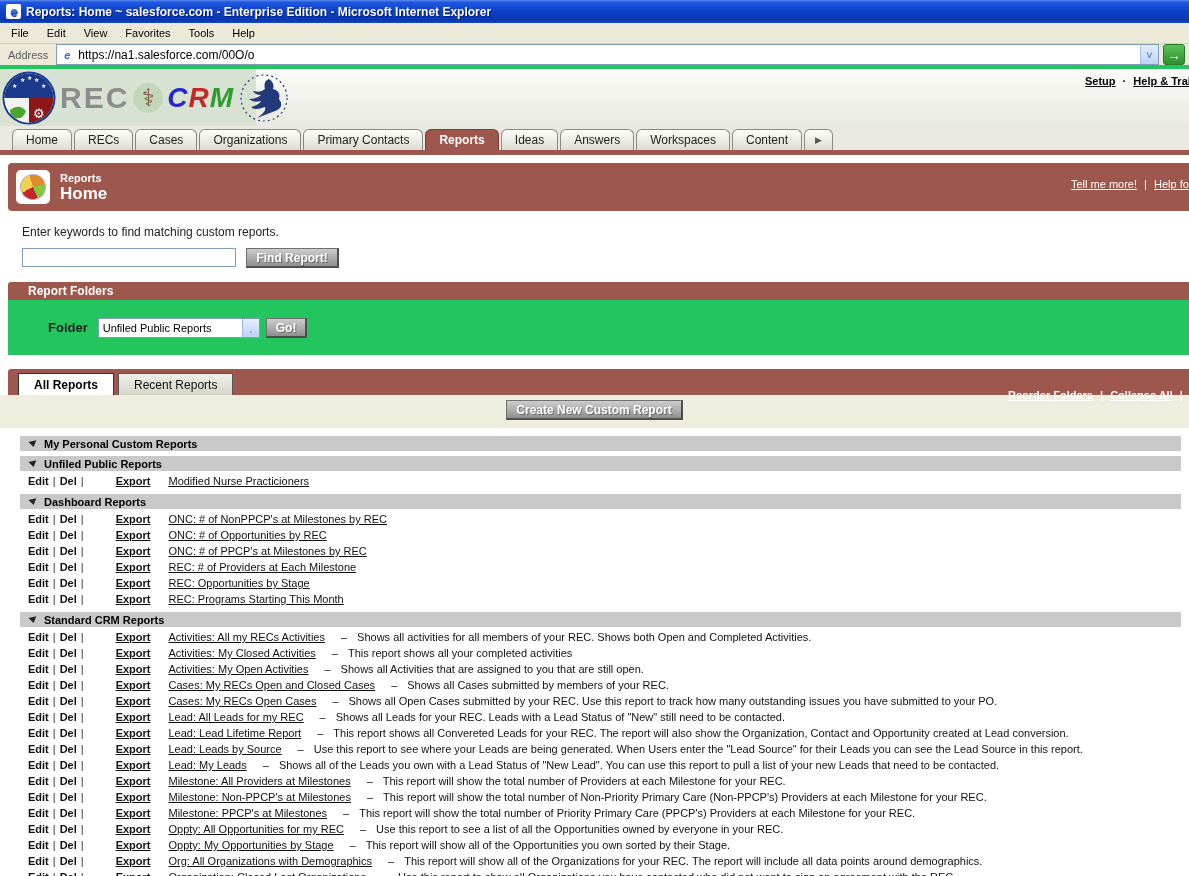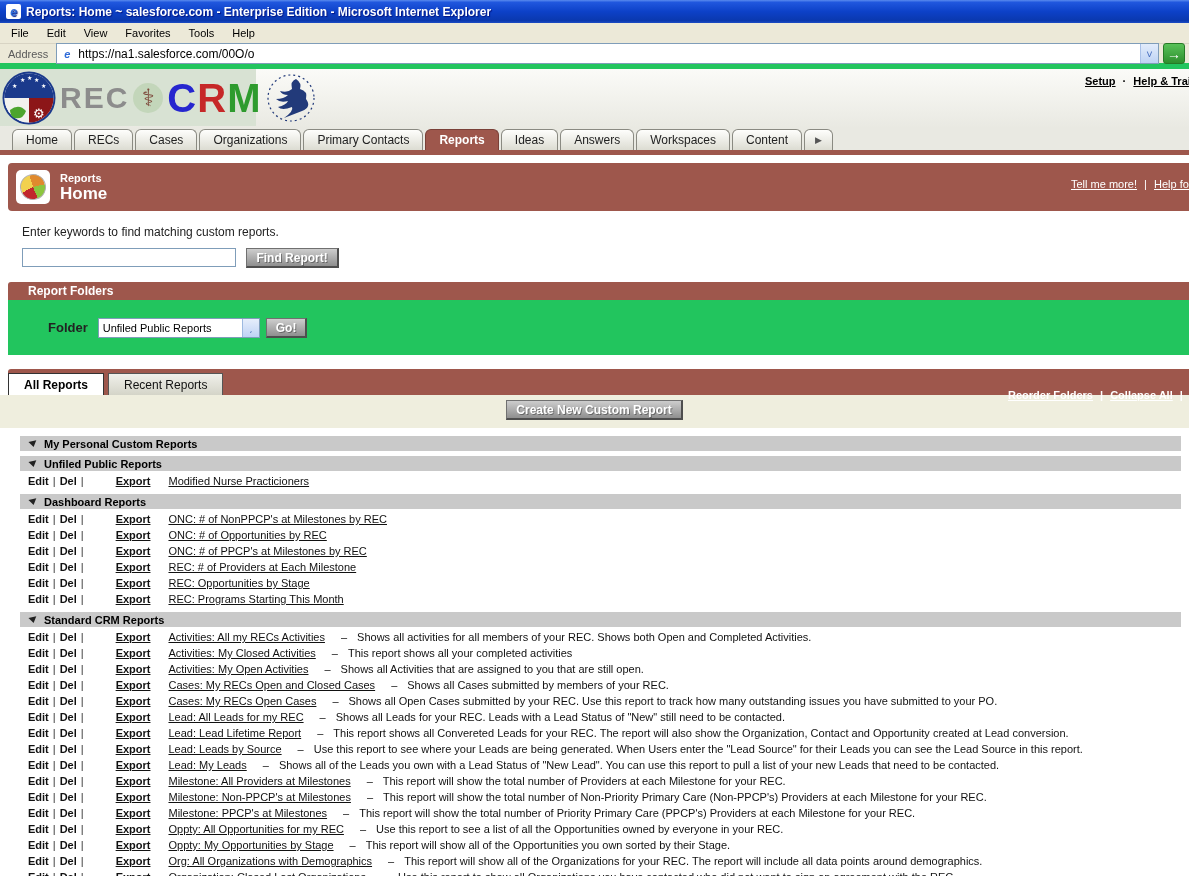--- a/index.html
+++ b/index.html
@@ -9,41 +9,41 @@
 
 .titlebar { height:23px; display:flex; align-items:center; gap:5px; padding:0 6px;
   background:linear-gradient(180deg,#5A8BEE 0%,#2057DE 10%,#0D41C8 50%,#0A38AE 90%,#1C4CC4 100%);
   color:#fff; font-weight:bold; font-size:12px; text-shadow:1px 1px 1px #00137F; }
 .ie-ico { display:inline-flex; width:15px; height:15px; background:#fff; border-radius:2px;
   color:#2E6BD8; font-weight:bold; font-style:italic; font-size:12px;
   align-items:center; justify-content:center; flex:none; }
 .menubar { height:21px; background:#ECE9D8; border-bottom:1px solid #D8D4C4;
   display:flex; align-items:center; font-size:11px; color:#000; padding-left:2px; }
 .menuitem { padding:0 9px; line-height:20px; }
-.addrbar { height:25px; background:#ECE9D8; border-bottom:6px solid #22c55e;
+.addrbar { height:25px; background:#ECE9D8; border-bottom:4px solid #22c55e;
   display:flex; align-items:center; padding:0 4px; gap:4px; }
 .addr-label { font-size:11px; color:#5A5A5A; padding:0 4px; }
 .addr-input { flex:1; height:21px; background:#fff; border:1px solid #7F9DB9;
   display:flex; align-items:center; gap:4px; padding-left:3px; }
 .addr-url { font-size:12px; color:#000; }
 .addr-drop { margin-left:auto; width:18px; height:19px; display:flex; align-items:center; justify-content:center;
   background:linear-gradient(#E2ECFB,#BED3F4); border-left:1px solid #A8C0E8; color:#4A70C0; font-size:11px; }
 .go-btn { width:22px; height:21px; display:flex; align-items:center; justify-content:center;
   background:linear-gradient(#58C158,#2E8F2E); border:1px solid #267A26; border-radius:3px;
   color:#fff; font-weight:bold; font-size:14px; }
 
 
 .brandbar { height:59px; position:relative; background:linear-gradient(#FBFBF8,#E9E9E2); }
 .logobox { position:absolute; left:0; top:0; width:256px; height:57px; background:#D8E2D3;
   display:flex; align-items:center; }
 .seal { width:54px; height:54px; margin:1px 4px 0 2px; flex:none; }
 .rec-txt { font-size:30px; font-weight:bold; color:#8C8C8C; letter-spacing:2px; line-height:1; }
 .cad { width:30px; height:30px; border-radius:50%; background:#C3D6BA; margin:0 4px;
   display:flex; align-items:center; justify-content:center; font-size:24px; color:#7E4A3C; flex:none; }
-.crm-txt { font-size:40px; font-weight:bold; line-height:1; letter-spacing:1px; }
+.crm-txt { font-size:28px; font-weight:bold; line-height:1; letter-spacing:1px;font-style:italic; }
 .crm0 { color:#2626CF; } .crm1 { color:#C62828; } .crm2 { color:#2E9B2E; }
 .hhs { width:52px; height:54px; margin-left:4px; flex:none; }
 .toplinks { position:absolute; left:1085px; top:6px; white-space:nowrap; font-size:11px; font-weight:bold; }
 .toplinks a { color:#000; text-decoration:underline; }
 .lsep { margin:0 4px; }
 
 
 .tabrow { height:22px; background:#E9E9E2; display:flex; align-items:flex-end; padding-left:12px; gap:2px; }
 .tab { height:21px; padding:0 13px; display:flex; align-items:center; font-size:12px; color:#222;
   background:linear-gradient(#FEFEFC,#DCDCD2); border:1px solid #8A8A82; border-bottom:none;
@@ -80,21 +80,21 @@
 .folderpanel { margin-left:8px; height:55px; background:#22c55e; display:flex; align-items:center; padding-left:40px; }
 .flabel { font-size:13px; font-weight:bold; color:#222; margin-right:10px; }
 .fakesel { width:162px; height:20px; background:#fff; border:1px solid #7F9DB9; display:inline-flex;
   align-items:center; font-size:11px; padding-left:4px; color:#000; }
 .selarrow { margin-left:auto; width:17px; height:18px; display:flex; align-items:center; justify-content:center;
   background:linear-gradient(#E6EEFB,#BFD3F5); border-left:1px solid #9DB9E0; color:#3A62B0; font-size:10px; }
 .whitegap { height:14px; background:#fff; }
 
 
 .listtabs { margin-left:8px; height:26px; background:#9E574C; border-radius:3px 0 0 0;
-  display:flex; align-items:flex-end; position:relative; }
+  display:flex; align-items:flex-end; padding-left:10px; position:relative; }
 .ltab { height:22px; padding:0 15px; display:flex; align-items:center; font-size:12px; margin-right:4px;
   border:1px solid #333; border-bottom:none; white-space:nowrap; }
 .ltab.sel { background:#fff; font-weight:bold; color:#000; }
 .ltab.unsel { background:linear-gradient(#F0F0EA,#D4D4C8); color:#111; border-color:#555; }
 .lt-links { position:absolute; left:1000px; top:20px; white-space:nowrap; font-size:11px; font-weight:bold; color:#fff; }
 .lt-links a { color:#fff; text-decoration:underline; }
 .creamband { height:33px; background:#EFEEDE; text-align:center; padding-top:5px; }
 .creamband .xpbtn { margin-left:0; }
 .listarea { background:#fff; padding-top:3px; }
 .secgray { margin:5px 8px 2px 20px; height:15px; background:#C9C9C9; display:flex; align-items:center;

